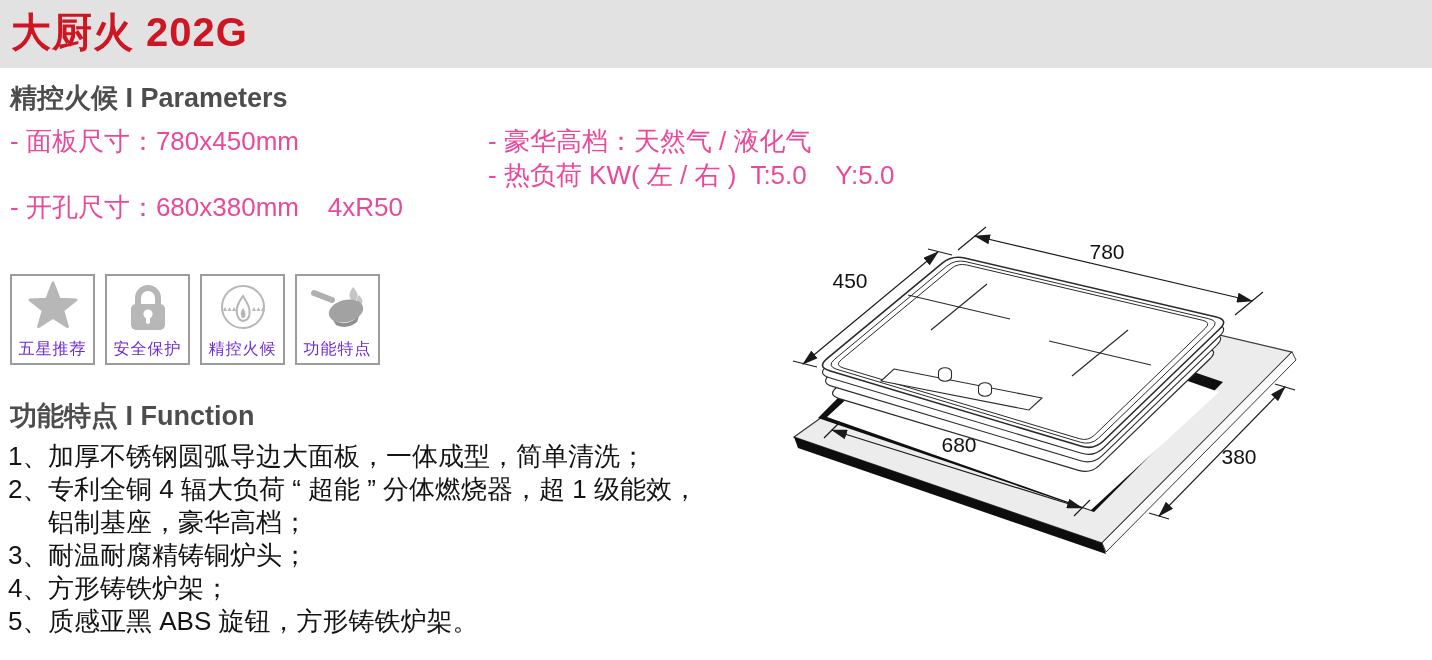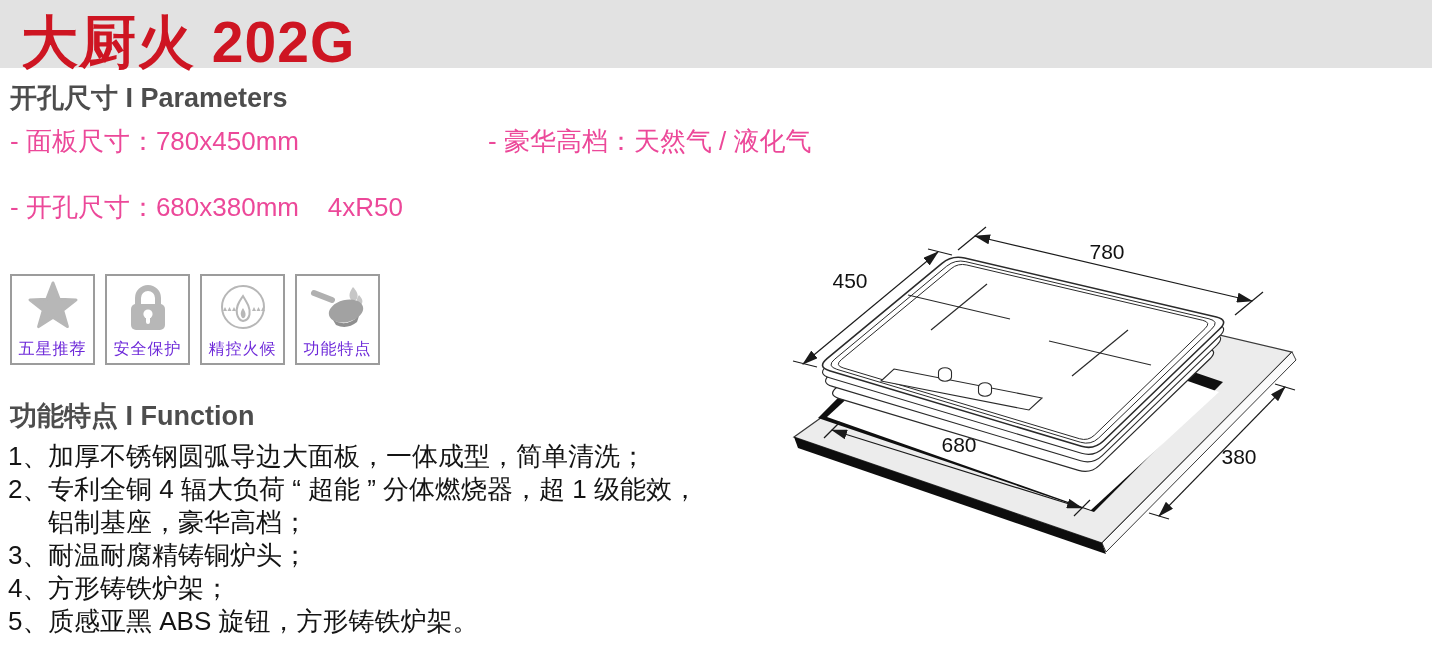--- a/index.html
+++ b/index.html
@@ -3,21 +3,21 @@
 <meta charset="utf-8">
 <style>
   * { margin:0; padding:0; box-sizing:border-box; }
   html,body { width:1432px; height:660px; background:#fff; overflow:hidden;
               font-family:"Liberation Sans", sans-serif; }
   .page { position:relative; width:1432px; height:660px; background:#fff; }
 
   
   .titleband { position:absolute; left:0; top:0; width:1432px; height:68px;
                background:#e2e2e2; }
-  .titleband h1 { position:absolute; left:21px; top:5px; font-size:57px;
+  .titleband h1 { position:absolute; left:11px; top:5px; font-size:40px;
                   font-weight:700; color:#ce1522; letter-spacing:1px; white-space:pre; }
 
   
   .secHead { position:absolute; left:10px; font-size:27px; font-weight:700;
              color:#4d4d4d; white-space:pre; }
   #paramsHead { top:80px; }
   #funcHead  { top:398px; }
 
   
   .param { position:absolute; font-size:26px; color:#ec4899; white-space:pre; }
@@ -47,24 +47,25 @@
 </style>
 </head>
 <body>
 
 <div class="page">
 
   <header class="titleband">
     <h1>大厨火 202G</h1>
   </header>
 
-  <h2 class="secHead" id="paramsHead">开孔尺寸 I Parameters</h2>
+  <h2 class="secHead" id="paramsHead">精控火候 I Parameters</h2>
   <div class="param" id="p-r1c1">- 面板尺寸：780x450mm</div>
   <div class="param" id="p-r1c2">- 豪华高档：天然气 / 液化气</div>
   <div class="param" id="p-r2c1">- 开孔尺寸：680x380mm    4xR50</div>
+  <div class="param" id="p-r2c2">- 热负荷 KW( 左 / 右 )  T:5.0    Y:5.0</div>
 
   <div class="badges">
 
     <div class="badge">
       <span class="ic">
         <svg width="58" height="58" viewBox="0 0 58 58">
           <path d="M29,3 L35.2,19.2 L52,19.9 L38.7,30.4 L43.4,46.6 L29,37.2
                    L14.6,46.6 L19.3,30.4 L6,19.9 L22.8,19.2 Z" fill="#b7b7b7" stroke="#b7b7b7" stroke-width="3" stroke-linejoin="round"></path>
         </svg>
       </span>

